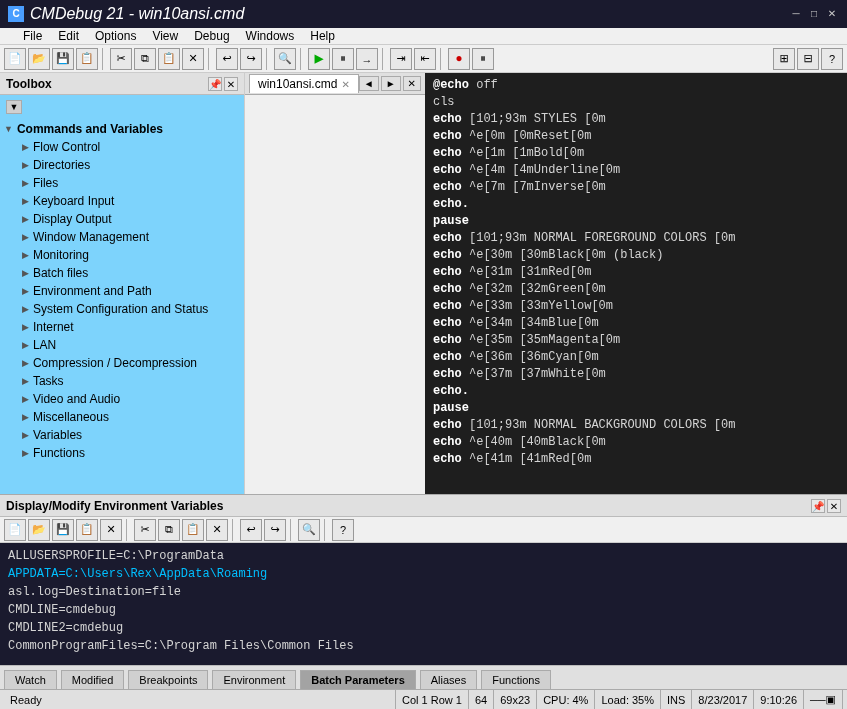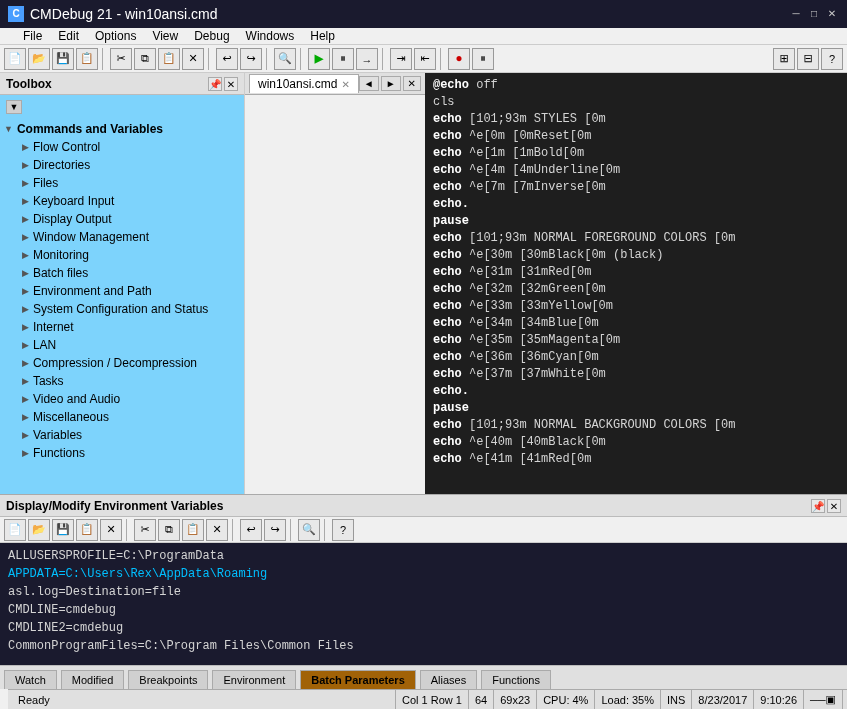--- a/index.html
+++ b/index.html
@@ -35,21 +35,22 @@
       height: 16px;
       background: #4a9eff;
       display: inline-block;
       font-size: 10px;
       text-align: center;
       line-height: 16px;
       color: white;
       font-weight: bold;
     }
     .title-bar-title {
-      font-size: 14px;
+      font-size: 16px;
+      font-style: italic;
     }
     .title-bar-controls {
       display: flex;
       gap: 4px;
     }
     .title-bar-btn {
       width: 14px;
       height: 14px;
       font-size: 10px;
       text-align: center;
@@ -346,36 +347,35 @@
     .btab {
       background: #d0d0d0;
       border: 1px solid #aaa;
       border-bottom: none;
       padding: 3px 10px;
       font-size: 11px;
       cursor: pointer;
       margin-right: 4px;
     }
     .btab.active {
-      background: #a16207;
+      background: #a3a3a3;
       font-weight: bold;
     }
 
     
     .status-bar {
       background: #e0e0e0;
       height: 20px;
       display: flex;
       align-items: center;
       padding: 0 4px;
       border-top: 1px solid #aaa;
       flex-shrink: 0;
       font-size: 11px;
       gap: 0;
-      margin-left: 8px;
     }
     .status-cell {
       padding: 0 6px;
       border-right: 1px solid #aaa;
       height: 100%;
       display: flex;
       align-items: center;
     }
     .status-cell:first-child {
       min-width: 200px;

